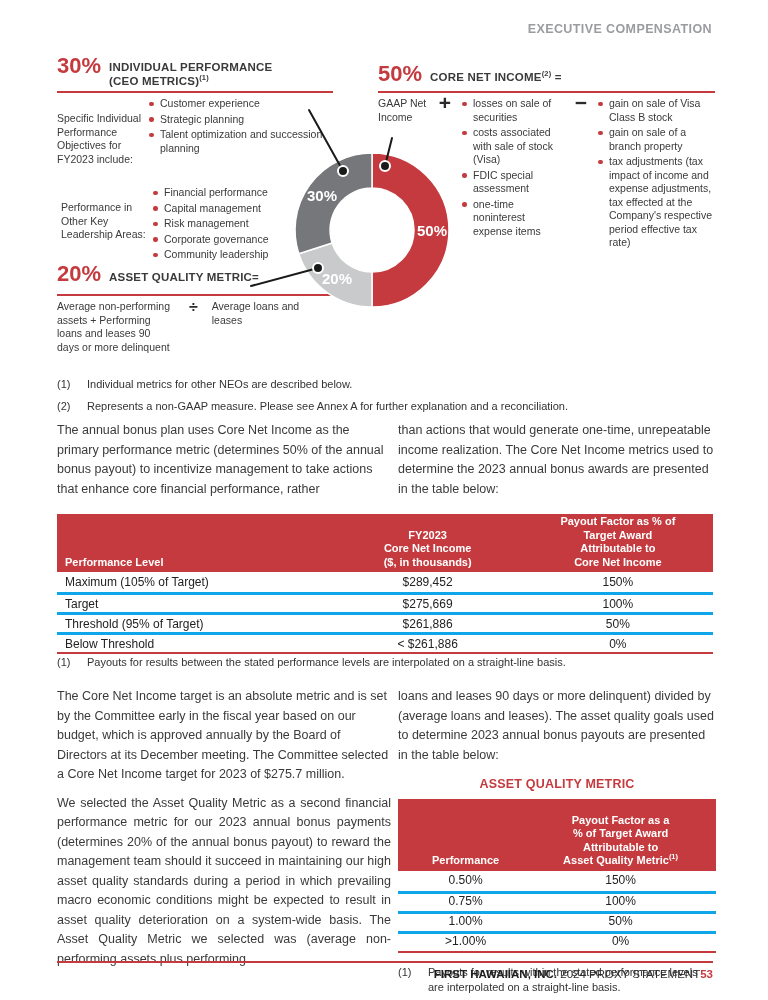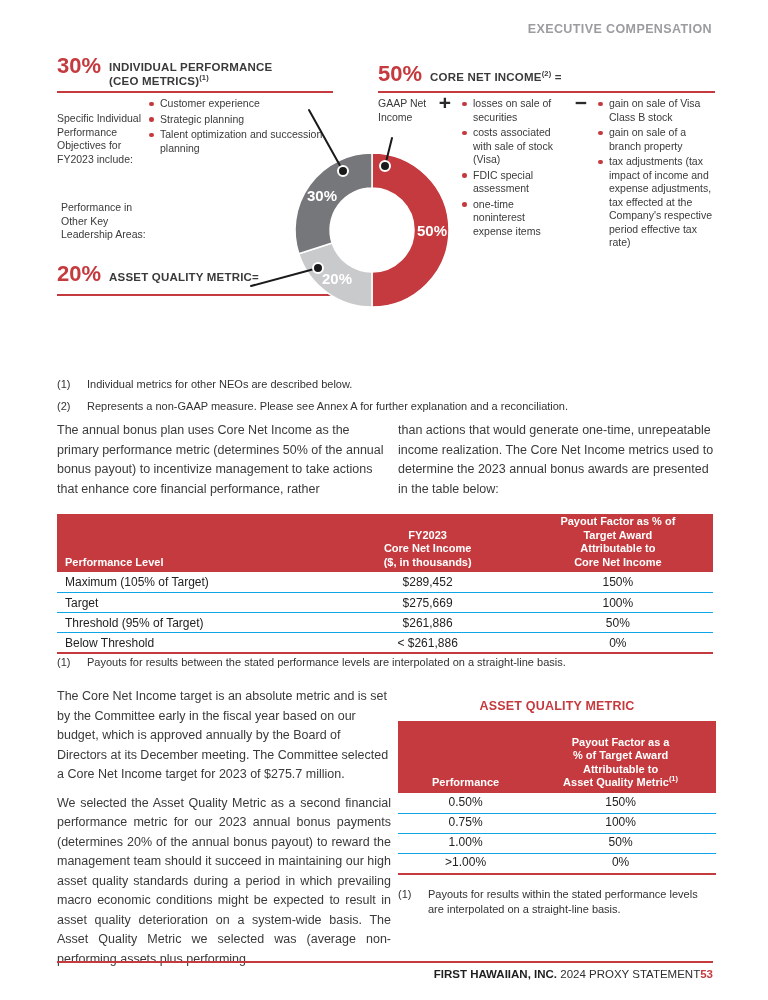--- a/index.html
+++ b/index.html
@@ -39,21 +39,21 @@
   .fn .fn-num{width:30px;flex:none;}
   
   .copy{position:absolute;font-size:12.5px;line-height:19.5px;color:var(--ink);}
   .copy p{margin:0 0 9px 0;}
   .justify{text-align:justify;}
   
   .dtable{font-size:12px;color:#222;}
   .dt-head{display:flex;background:var(--red);color:#fff;font-weight:bold;font-size:11px;line-height:13.5px;}
   .dt-head .hc{align-self:flex-end;padding-bottom:3px;white-space:pre-line;}
   .dt-row{display:flex;align-items:center;height:20px;}
-  .dt-row + .dt-row{border-top:1px solid #0ea5e9;}
+  .dt-row + .dt-row{border-top:3px solid #0ea5e9;}
   .dt-body{border-bottom:2px solid var(--red);}
   
   .t1 .c1{width:42%;padding-left:8px;text-align:left;}
   .t1 .c2{width:29%;text-align:center;}
   .t1 .c3{width:29%;text-align:center;}
   .t1 .dt-head{height:58px;}
   .t1 .dt-head .c1{padding-top:4px;}
   
   .t2 .c1{width:40%;padding-left:8px;text-align:center;}
   .t2 .c2{width:60%;text-align:center;}
@@ -90,30 +90,42 @@
     <div class="def-label">Specific Individual Performance Objectives for FY2023 include:</div>
     <ul class="bullets" style="width:190px;">
       <li>Customer experience</li>
       <li>Strategic planning</li>
       <li>Talent optimization and succession planning</li>
     </ul>
   </div>
 
   <div class="def-row" style="left:61px;top:186px;width:286px;">
     <div class="def-label">Performance in Other Key Leadership Areas:</div>
+    <ul class="bullets" style="width:190px;">
+      <li>Financial performance</li>
+      <li>Capital management</li>
+      <li>Risk management</li>
+      <li>Corporate governance</li>
+      <li>Community leadership</li>
+    </ul>
   </div>
 
   <div style="position:absolute;left:57px;top:264px;width:290px;">
     <div class="blk-heading">
       <span class="pct">20%</span>
       <span class="blk-title" style="padding-top:6px;">ASSET QUALITY METRIC=</span>
     </div>
   </div>
   <div class="rule" style="left:57px;top:294px;width:276px;"></div>
 
+  <div class="def-row" style="left:57px;top:300px;width:300px;gap:14px;">
+    <div style="width:118px;flex:none;">Average non-performing assets + Performing loans and leases 90 days or more delinquent</div>
+    <div class="divide-sign">÷</div>
+    <div style="width:110px;flex:none;">Average loans and leases</div>
+  </div>
 
   <div style="position:absolute;left:378px;top:64px;width:340px;">
     <div class="blk-heading">
       <span class="pct">50%</span>
       <span class="blk-title" style="padding-top:6px;">
         <span>CORE NET INCOME</span><sup>(2)</sup>
         <span>=</span>
       </span>
     </div>
   </div>
@@ -208,20 +220,21 @@
     <span class="fn-num">(1)</span>
     <span>Payouts for results between the stated performance levels are interpolated on a straight-line basis.</span>
   </div>
 
   <div class="copy" style="left:57px;top:687px;width:334px;">
     <p>The Core Net Income target is an absolute metric and is set by the Committee early in the fiscal year based on our budget, which is approved annually by the Board of Directors at its December meeting. The Committee selected a Core Net Income target for 2023 of $275.7 million.</p>
     <p class="justify">We selected the Asset Quality Metric as a second financial performance metric for our 2023 annual bonus payments (determines 20% of the annual bonus payout) to reward the management team should it succeed in maintaining our high asset quality standards during a period in which prevailing macro economic conditions might be expected to result in asset quality deterioration on a system-wide basis. The Asset Quality Metric we selected was (average non-performing assets plus performing</p>
   </div>
 
   <div class="copy" style="left:398px;top:687px;width:318px;">
+    <p>loans and leases 90 days or more delinquent) divided by (average loans and leases). The asset quality goals used to determine 2023 annual bonus payouts are presented in the table below:</p>
     <div class="aqm-title">ASSET QUALITY METRIC</div>
 
     <div class="dtable t2" style="width:318px;">
       <div class="dt-head">
         <div class="hc c1">Performance</div>
         <div class="hc c2"><span>Payout Factor as a
 % of Target Award
 Attributable to
 Asset Quality Metric</span><sup>(1)</sup></div>
       </div>

